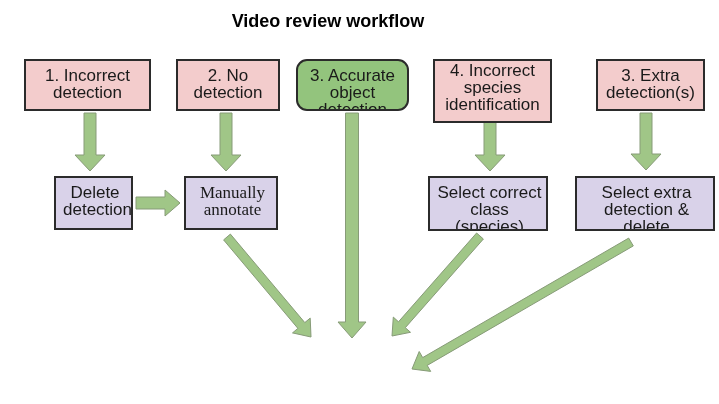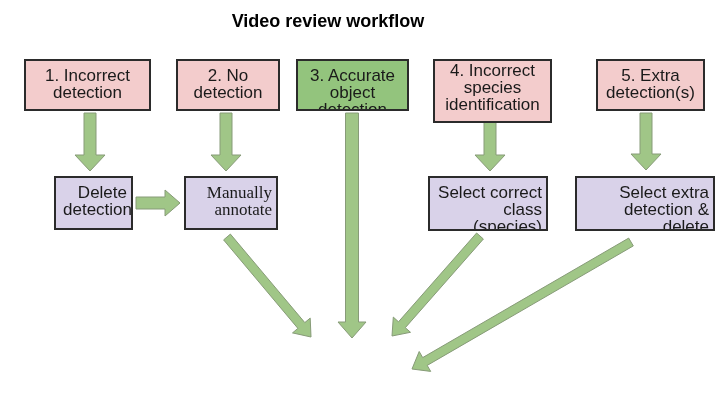--- a/index.html
+++ b/index.html
@@ -38,21 +38,21 @@
     position: absolute;
     box-sizing: border-box;
     border: 2px solid var(--border);
     font-size: 17px;
     line-height: 17px;
     white-space: pre-line;
     overflow: hidden;
   }
   .box.center { text-align: center; padding-top: 6px; }
   .box.tight  { padding-top: 1px; }
-  .box.left   { text-align: right; padding: 6px 4px 0 7px; }
+  .box.left   { text-align: center; padding: 6px 4px 0 7px; }
   .pink     { background: var(--pink); }
   .greenbox { background: var(--green); }
   .lavender { background: var(--lavender); }
   .bluebox  { background: var(--blue); }
 </style>
 </head>
 <body>
 
 <div class="canvas">
 
@@ -67,26 +67,26 @@
       <polygon points="128,209 128,197 157,197 157,190 172,203 157,216 157,209"></polygon>
       <polygon points="215.6,239.9 222.4,234.1 296.8,322.6 302.2,318.1 303,337 284.5,332.9 289.9,328.4"></polygon>
       <polygon points="468.6,233 475.4,239 397.3,327.7 402.5,332.3 384,336 385.3,317.1 390.5,321.8"></polygon>
       <polygon points="620.7,238.1 625.3,245.9 419.2,365.4 422.7,371.4 404,369 411.2,351.5 414.7,357.6"></polygon>
     </svg>
 
   <div class="box center pink" style="left:16px; top:59px; width:127px; height:52px;">1. Incorrect
 detection</div>
   <div class="box center pink" style="left:168px; top:59px; width:104px; height:52px;">2. No
 detection</div>
-  <div class="box center greenbox" style="left:288px; top:59px; width:113px; height:52px;">3. Accurate
+  <div class="box center greenbox" style="left:288px; top:59px; width:113px; height:52px;border-radius:11px;">3. Accurate
 object detection</div>
   <div class="box center tight pink" style="left:425px; top:59px; width:119px; height:64px;">4. Incorrect
 species
 identification</div>
-  <div class="box center pink" style="left:588px; top:59px; width:109px; height:52px;">5. Extra
+  <div class="box center pink" style="left:588px; top:59px; width:109px; height:52px;">3. Extra
 detection(s)</div>
 
   <div class="box left lavender" style="left:46px; top:176px; width:79px; height:54px;">Delete
 detection</div>
   <div class="box left lavender" style="left:176px; top:176px; width:94px; height:54px;font-family:Liberation Serif, serif;">Manually
 annotate</div>
   <div class="box left lavender" style="left:567px; top:176px; width:140px; height:55px;">Select extra
 detection &amp; delete</div>
   <div class="box left lavender" style="left:420px; top:176px; width:120px; height:55px;">Select correct
 class (species)</div>

